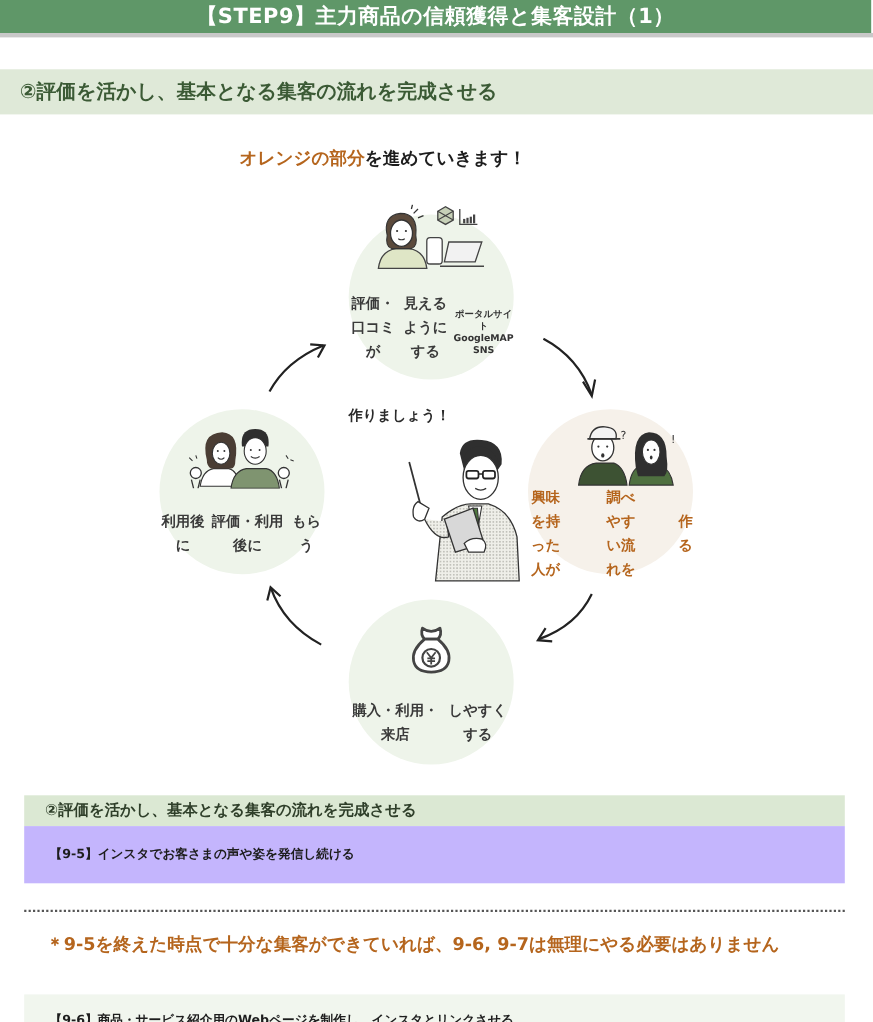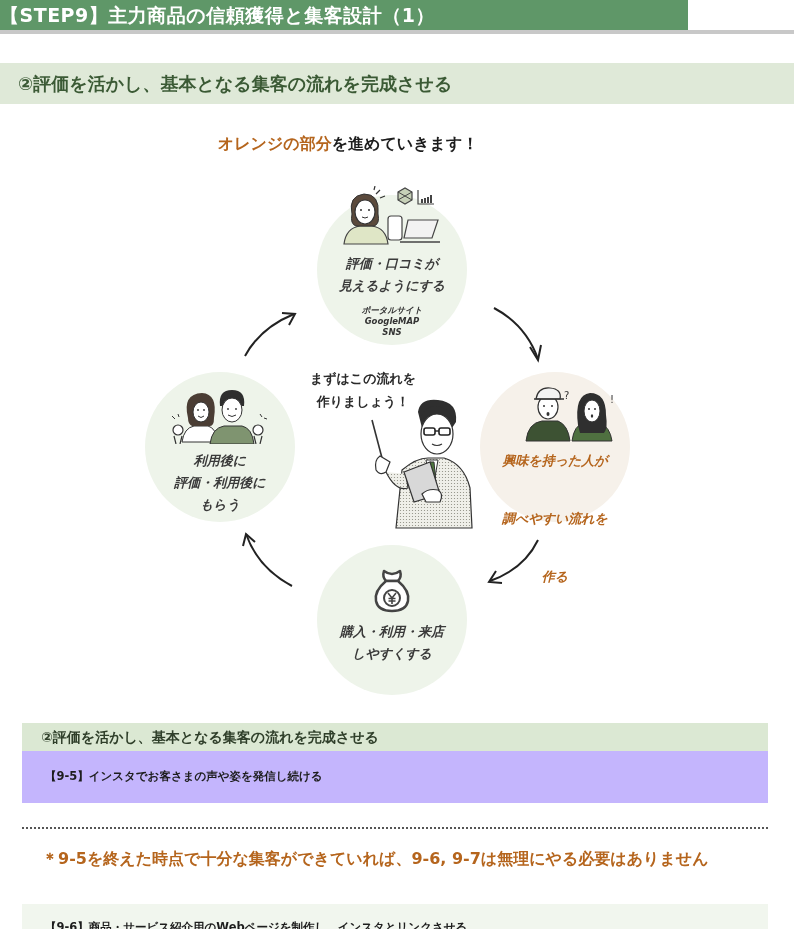--- a/index.html
+++ b/index.html
@@ -1,40 +1,40 @@
 <!DOCTYPE html>
 <html><head>
 <meta charset="utf-8">
 <style>
   * { box-sizing: border-box; margin: 0; padding: 0; }
   html, body { width: 794px; height: 929px; overflow: hidden; background: #ffffff; }
   body { position: relative; font-family: "DejaVu Sans", "Liberation Sans", sans-serif; color: #222; }
 
   .topbar {
-    position: absolute; left: 0; top: 0; width: 688px; height: 30px;
-    background: #5f9768; color: #fff; text-align: left;
+    position: absolute; left: 0; top: 0; width: 792px; height: 30px;
+    background: #5f9768; color: #fff; text-align: center;
     font-size: 19px; font-weight: bold; line-height: 30px; letter-spacing: 0.5px;
   }
   .topbar-shadow { position: absolute; left: 0; top: 30px; width: 794px; height: 4px; background: #c8c8c8; }
 
   .section-band {
     position: absolute; left: 0; top: 63px; width: 794px; height: 41px;
     background: #dfe9d8; color: #3b5a35;
     font-size: 18px; font-weight: bold; line-height: 41px; padding-left: 18px;
   }
 
   .lead {
     position: absolute; left: 0; top: 134px; width: 696px; text-align: center;
     font-size: 16px; font-weight: bold; color: #1d1d1d;
   }
   .lead .hl { color: #b5651d; }
 
   .circle {
     position: absolute; width: 150px; height: 150px; border-radius: 50%;
-    background: #eef4ea; display: flex; flex-direction: column; align-items: center; font-style: italic;
+    background: #eef4ea; display: flex; flex-direction: row; align-items: center;
   }
   .circle.orange { background: #f6f1ea; }
   .circle .ctext {
     font-size: 13px; font-weight: bold; color: #3a3a3a; text-align: center; line-height: 22px;
   }
   .circle.orange .ctext { color: #b5651d; }
   .circle .csub { font-size: 8.5px; color: #333; text-align: center; line-height: 11px; margin-top: 8px; font-weight: bold; }
 
   .c-top { left: 317px; top: 195px; padding-top: 58px; }
   .c-right { left: 480px; top: 372px; padding-top: 78px; gap: 36px; }
@@ -188,21 +188,20 @@
   <path d="M60 27 Q64 30 68 27" stroke="#333" stroke-width="1" fill="#fff"></path>
   <circle cx="10" cy="42" r="5" fill="#fff" stroke="#333" stroke-width="1.2"></circle>
   <path d="M6 48 L8 56 M14 48 L12 56" stroke="#333" stroke-width="1.2"></path>
   <circle cx="90" cy="42" r="5" fill="#fff" stroke="#333" stroke-width="1.2"></circle>
   <path d="M86 48 L88 56 M94 48 L92 56" stroke="#333" stroke-width="1.2"></path>
   <path d="M4 28 l3 3 M10 26 l1 3" stroke="#333" stroke-width="1"></path>
   <path d="M92 26 l2 3 M96 30 l3 1" stroke="#333" stroke-width="1"></path>
 </svg>
 
 <div class="speech">
-  <div>まずはこの流れを</div>
   <div>作りましょう！</div>
 </div>
 <svg class="illus" style="left:366px;top:398px" width="110" height="132" viewBox="0 0 110 132">
   <defs>
     <pattern id="dots" width="3" height="3" patternUnits="userSpaceOnUse">
       <rect width="3" height="3" fill="#efefe9"></rect>
         <circle cx="1.5" cy="1.5" r="0.6" fill="#8a8a80"></circle>
     </pattern>
   </defs>
   <path d="M30 130 L36 72 Q50 60 62 60 L78 60 Q98 66 104 90 L106 130 Z" fill="url(#dots)" stroke="#333" stroke-width="1.2"></path>

